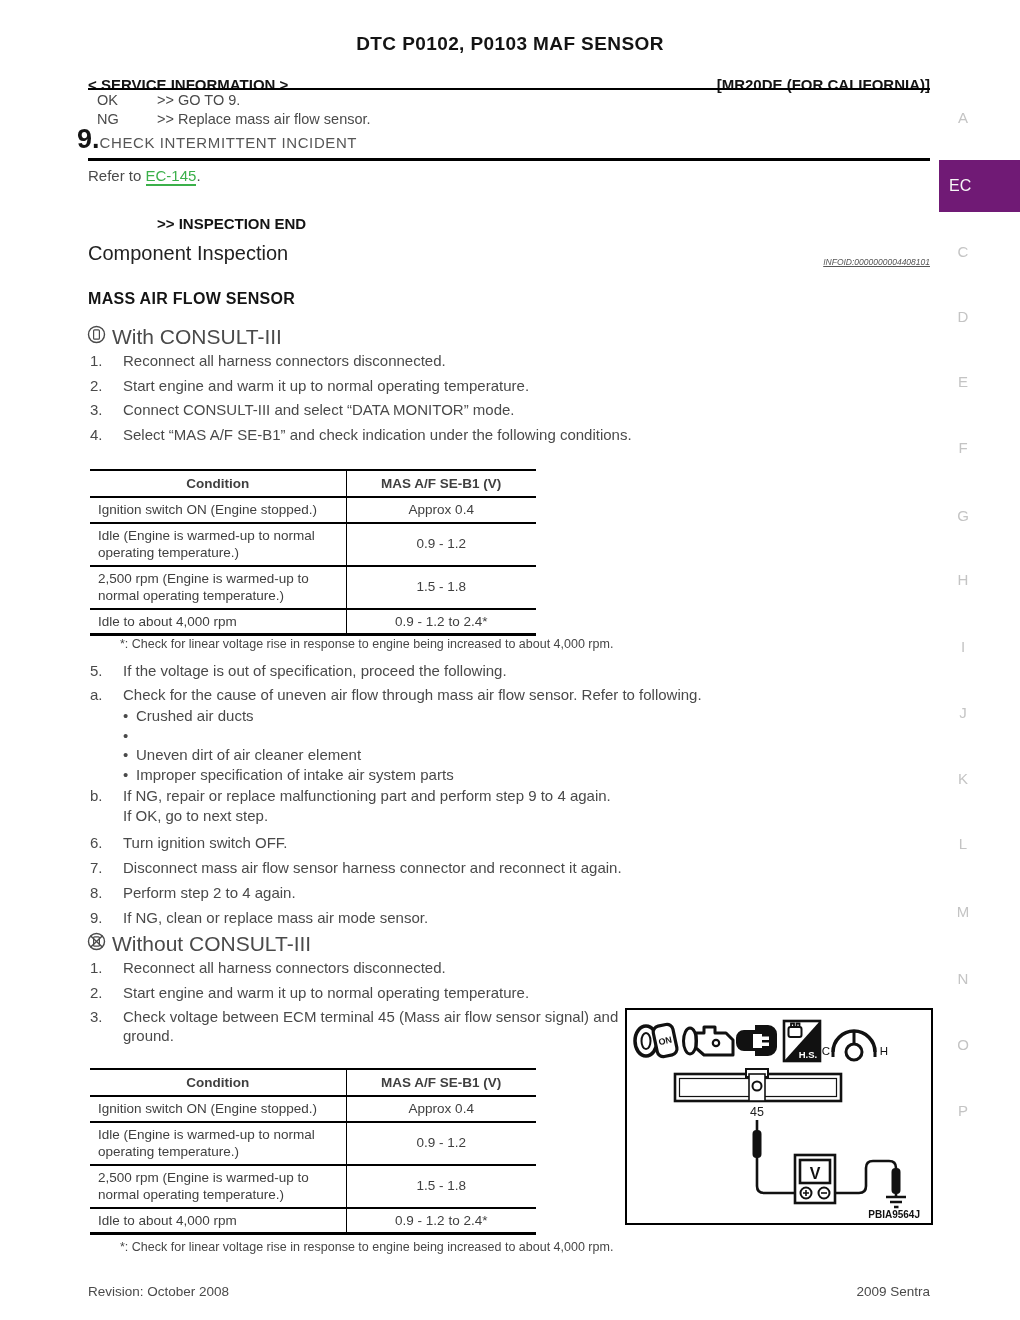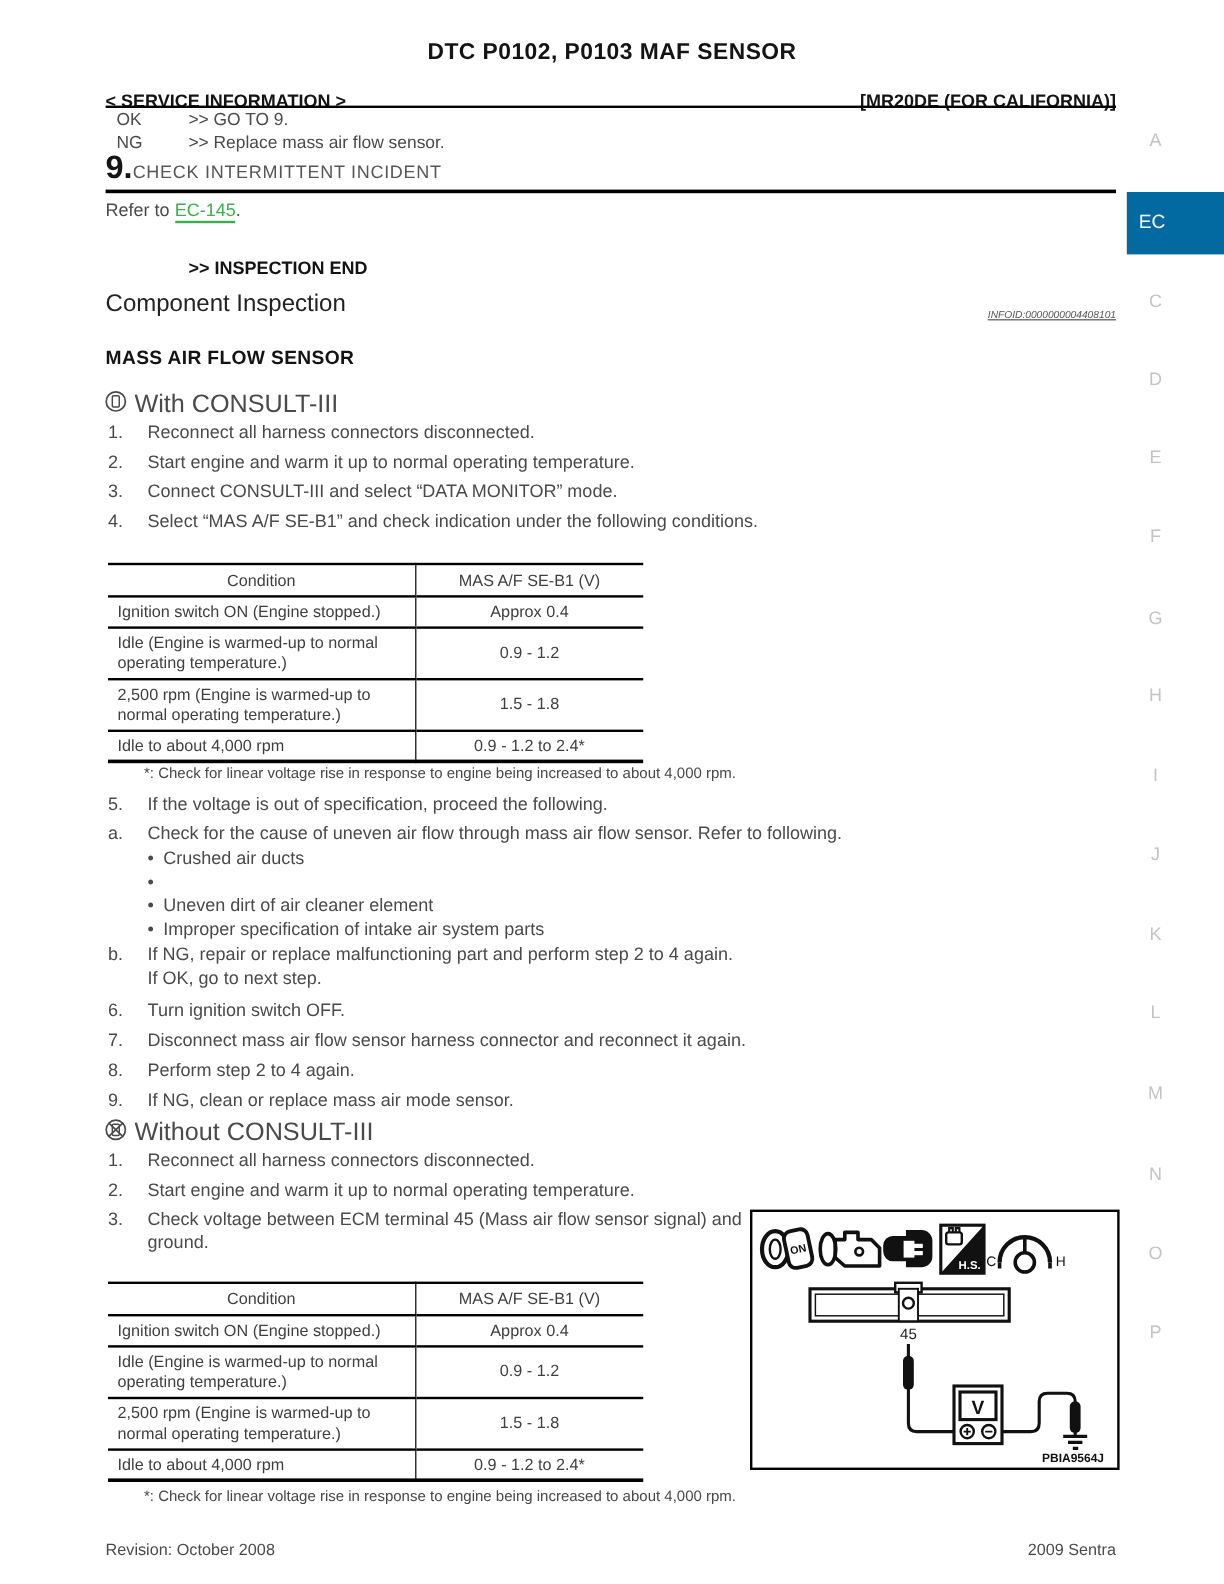--- a/index.html
+++ b/index.html
@@ -15,21 +15,21 @@
   .subrow { position:absolute; top:76px; left:88px; width:842px; display:flex;
     justify-content:space-between; font-size:15px; font-weight:bold; color:#141414; }
   .rule { position:absolute; left:88px; width:842px; background:#000; }
   .rule-thin  { top:88px;  height:2px; }
   .rule-thick { top:158px; height:3px; }
   
   .okng { position:absolute; left:97px; top:91px; font-size:14.5px; color:#4a4a4a; }
   .okng-row { display:flex; height:19px; line-height:19px; }
   .okng-label { width:60px; }
   
-  .step9-head { position:absolute; left:88px; top:124px; white-space:nowrap; }
+  .step9-head { position:absolute; left:77px; top:124px; white-space:nowrap; }
   .step9-num { font-size:27px; font-weight:bold; color:#141414; }
   .step9-title { font-size:15px; color:#565656; letter-spacing:.6px; }
   .refer { position:absolute; left:88px; top:167px; font-size:15px; color:#4a4a4a;text-align:center; }
   .green-link { color:#3bb04a; text-decoration:none; border-bottom:2.5px solid #3bb04a; cursor:pointer; }
   
   .inspection-end { position:absolute; left:157px; top:215px; font-size:15px; font-weight:bold; color:#141414; }
   .comp-heading { position:absolute; left:88px; top:242px; font-size:20px; color:#222; }
   .infoid { position:absolute; right:90px; top:257px; font-size:8.5px; font-style:italic; color:#555;text-decoration:underline; }
   .maf-heading { position:absolute; left:88px; top:290px; font-size:16px; font-weight:bold; color:#141414; letter-spacing:.3px; }
   .consult-label { position:absolute; left:87px; font-size:21px; color:#4a4a4a;
@@ -47,40 +47,40 @@
   .proc { position:absolute; left:90px; top:659px; width:745px; font-size:15px; color:#4a4a4a; }
   .proc-row { display:flex; line-height:23.5px; }
   .bullet-row { display:flex; line-height:19.5px; padding-left:33px; }
   .bullet-dot { width:13px; flex:0 0 13px; }
   .two-line { line-height:20px; padding:2px 0 4px 0; }
   
   .spec-table { position:absolute; left:90px; width:446px; border-collapse:collapse;
     font-size:13.5px; color:#3f3f3f; border-top:2.5px solid #000; border-bottom:3.5px solid #000; }
   #table1 { top:469px; }
   #table2 { top:1068px; }
-  .spec-table th { font-weight:normal; text-align:center; padding:5px 4px; border-bottom:2px solid #000; }
+  .spec-table th { font-weight:bold; text-align:center; padding:5px 4px; border-bottom:2px solid #000; }
   .spec-table td { padding:3px 8px; line-height:17.5px; }
   .spec-table tr + tr td { border-top:2px solid #000; }
   .spec-table .val { border-left:1.5px solid #000; text-align:center; }
   .footnote { position:absolute; left:120px; font-size:12.5px; color:#474747; }
   #fn1 { top:637px; }
   #fn2 { top:1240px; }
   
   .figure { position:absolute; left:625px; top:1008px; width:308px; height:217px;
     border:2px solid #000; background:#fff; }
   
   .footer-rev   { position:absolute; left:88px;  top:1284px; font-size:13.5px; color:#4a4a4a; }
   .footer-page  { position:absolute; left:0; width:100%; top:1280px; text-align:center;
     font-size:18px; font-weight:bold; color:#141414; }
   .footer-model { position:absolute; right:90px; top:1284px; font-size:13.5px; color:#4a4a4a; }
   
   .margin-letter { position:absolute; left:951px; width:24px; text-align:center;
     font-size:15px; color:#c4c4c4; }
   .ec-tab { position:absolute; left:939px; top:160px; width:81px; height:52px;
-    background:#0369a1; color:#f7f7f7; font-size:16px; line-height:52px; padding-left:10px; }
+    background:#701a75; color:#f7f7f7; font-size:16px; line-height:52px; padding-left:10px; }
   svg text { font-family:"Liberation Sans", sans-serif; }
 </style>
 </head>
 <body>
 
 <div class="page">
 
   <div class="doc-title">DTC P0102, P0103 MAF SENSOR</div>
   <div class="subrow">
     <span>&lt; SERVICE INFORMATION &gt;</span>
@@ -189,21 +189,21 @@
     <div class="bullet-row">
         <span class="bullet-dot">•</span>
         <span>Uneven dirt of air cleaner element</span>
       </div>
     <div class="bullet-row">
         <span class="bullet-dot">•</span>
         <span>Improper specification of intake air system parts</span>
       </div>
     <div class="proc-row two-line">
       <span class="step-num">b.</span>
-      <span><span>If NG, repair or replace malfunctioning part and perform step 2 to 4 again.</span><br><span>If OK, go to next step.</span></span>
+      <span><span>If NG, repair or replace malfunctioning part and perform step 9 to 4 again.</span><br><span>If OK, go to next step.</span></span>
     </div>
     <div class="proc-row" style="line-height:25px">
         <span class="step-num">6.</span>
         <span>Turn ignition switch OFF.</span>
       </div>
     <div class="proc-row" style="line-height:25px">
         <span class="step-num">7.</span>
         <span>Disconnect mass air flow sensor harness connector and reconnect it again.</span>
       </div>
     <div class="proc-row" style="line-height:25px">

